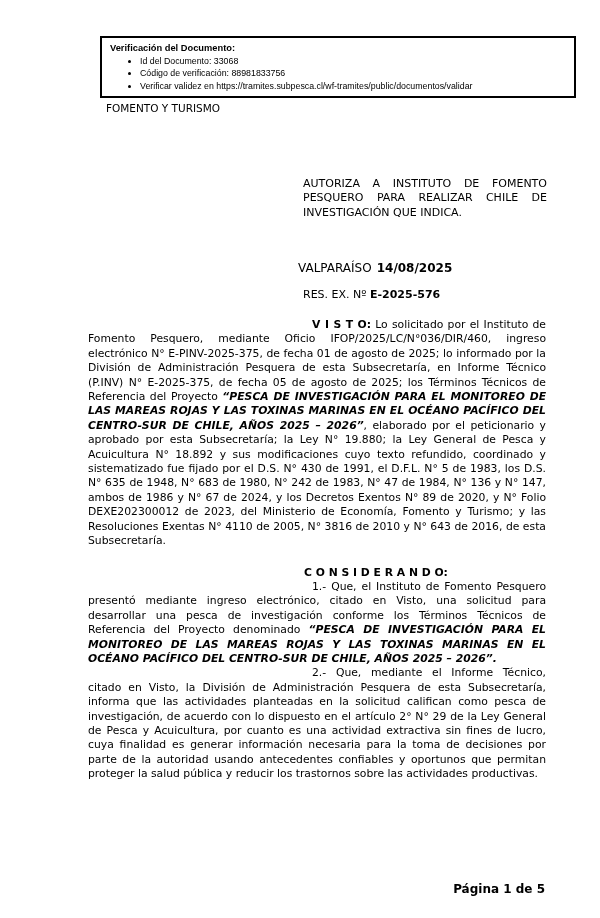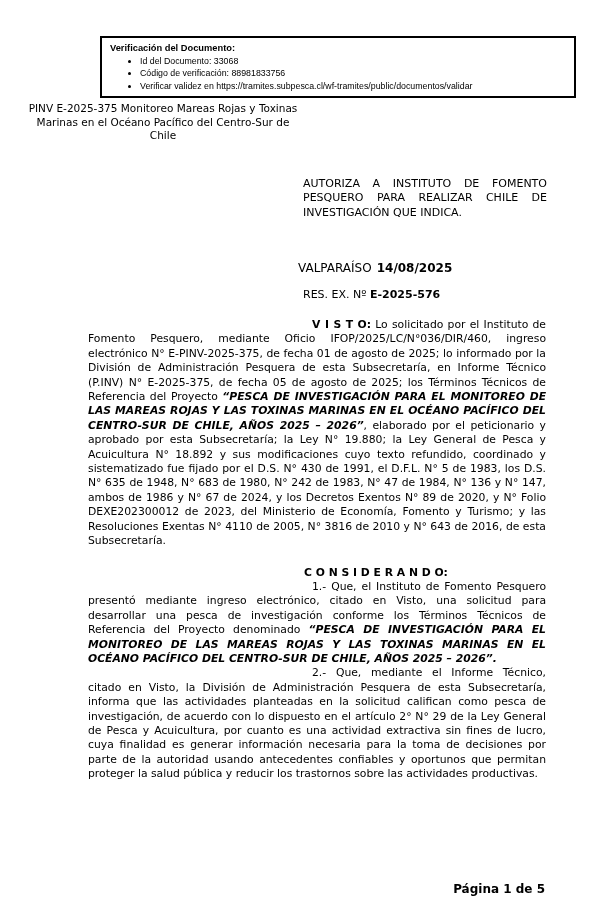--- a/index.html
+++ b/index.html
@@ -140,21 +140,21 @@
 <div class="verif-box">
   <div class="verif-title">Verificación del Documento:</div>
   <ul class="verif-list">
     <li>Id del Documento: 33068</li>
     <li>Código de verificación: 88981833756</li>
     <li>Verificar validez en https://tramites.subpesca.cl/wf-tramites/public/documentos/validar</li>
   </ul>
 </div>
 
 <div class="letterhead">
-  <div>PINV E-2025-375 Monitoreo Mareas Rojas y Toxinas Marinas en el Océano Pacífico del Centro-Sur de Chile</div>
+  <div>FOMENTO Y TURISMO</div>
 </div>
 
 <div class="subject">AUTORIZA A INSTITUTO DE FOMENTO PESQUERO PARA REALIZAR CHILE DE INVESTIGACIÓN QUE INDICA.</div>
 
 <div class="place-date">
   <span>VALPARAÍSO</span><span class="date">14/08/2025</span>
 </div>
 
 <div class="res-line">
   <span>RES. EX. Nº</span>

